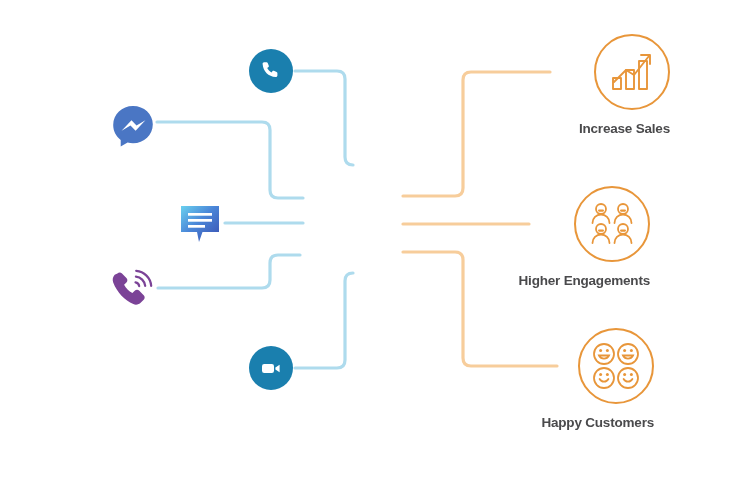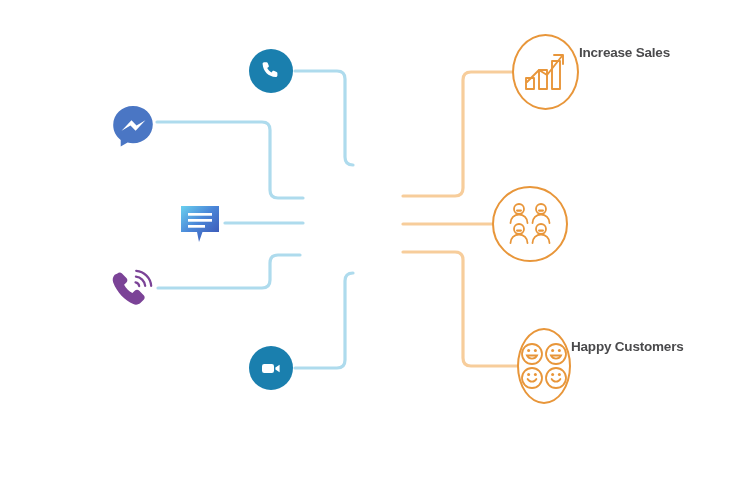--- a/index.html
+++ b/index.html
@@ -61,21 +61,22 @@
     display: flex;
     align-items: center;
     justify-content: center;
   }
 
   
   .outcome {
     position: absolute;
     z-index: 4;
     display: flex;
-    align-items: flex-start;
+    flex-direction: column;
+    align-items: flex-end;
   }
   .outcome-ring {
     width: 76px;
     height: 76px;
     border-radius: 50%;
     border: 2px solid #E8963A;
     background: #ffffff;
     box-sizing: border-box;
     display: flex;
     align-items: center;
@@ -197,23 +198,24 @@
           <path d="M28.5 43c0-4.7 3.8-8.5 8.5-8.5s8.5 3.8 8.5 8.5"></path>
         </g>
         <g fill="#E8963A">
           <rect x="12" y="9.5" width="6" height="2.2" rx="1.1"></rect>
           <rect x="34" y="9.5" width="6" height="2.2" rx="1.1"></rect>
           <rect x="12" y="29.5" width="6" height="2.2" rx="1.1"></rect>
           <rect x="34" y="29.5" width="6" height="2.2" rx="1.1"></rect>
         </g>
       </svg>
     </div>
-  </div>
-
-  <div class="outcome" style="left:517px; top:328px; width:158px;">
+    <div class="outcome-label">Higher Engagements</div>
+  </div>
+
+  <div class="outcome" style="left:496px; top:328px; width:158px;">
     <div class="outcome-ring">
       <svg width="50" height="50" viewBox="0 0 50 50">
         <g fill="none" stroke="#E8963A" stroke-width="1.8" stroke-linecap="round">
           <circle cx="13" cy="13" r="10"></circle>
           <circle cx="37" cy="13" r="10"></circle>
           <circle cx="13" cy="37" r="10"></circle>
           <circle cx="37" cy="37" r="10"></circle>
           <path d="M8 14.5a5.6 5.6 0 0 0 10 0z"></path>
           <path d="M32 14.5a5.6 5.6 0 0 0 10 0z"></path>
           <path d="M8.6 38a5 5 0 0 0 8.8 0"></path>

